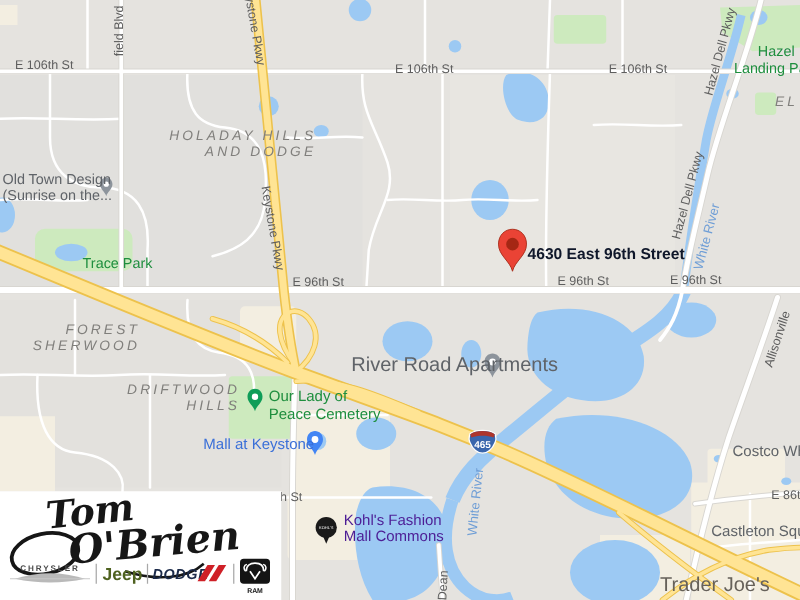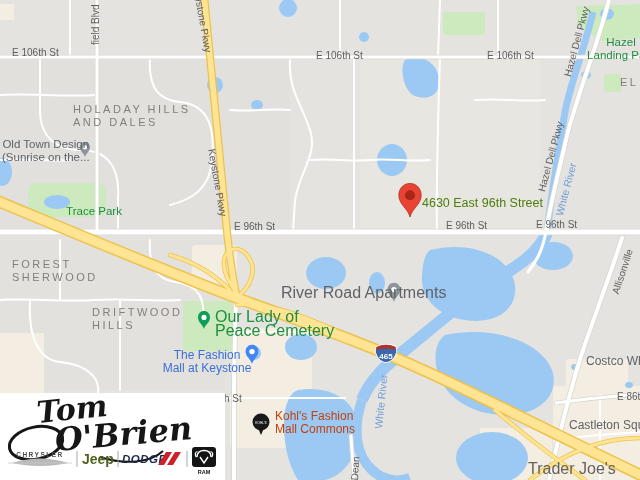--- a/index.html
+++ b/index.html
@@ -1,28 +1,28 @@
 <!DOCTYPE html>
 <html><head>
 <meta charset="utf-8">
 <style>
   html,body{margin:0;padding:0;background:#fff;}
   #stage{position:relative;width:640px;height:480px;overflow:hidden;
          font-family:"Liberation Sans",sans-serif;background:#e5e3df;}
   #stage svg{position:absolute;left:0;top:0;}
   .lbl{position:absolute;white-space:nowrap;pointer-events:none;}
   .street{font-size:10px;color:#5e5e5e;}
-  .nbhd{font-size:11px;color:#807f7c;letter-spacing:2.5px;text-align:left;line-height:13px;font-weight:500;}
+  .nbhd{font-size:11px;color:#807f7c;letter-spacing:2.5px;text-align:right;line-height:13px;font-weight:500;font-style:italic;}
   .park{font-size:11.5px;color:#1e8e3e;text-align:center;line-height:13px;}
   .poi{font-size:11.5px;color:#5f6368;line-height:13px;}
   .poi-blue{color:#3a6fd8;font-size:12px;text-align:center;}
-  .poi-dark{color:#c2410c;font-size:12px;}
+  .poi-dark{color:#4c1d95;font-size:12px;}
   .water-lbl{font-size:10.5px;color:#6f9ed6;}
   .rot{transform-origin:0 0;}
-  .addr{font-size:12.5px;font-weight:400;color:#4d7c0f;}
+  .addr{font-size:12.5px;font-weight:700;color:#0f172a;}
   .logo-box{position:absolute;left:0;top:393px;width:225px;height:87px;background:#ffffff;}
   .line{display:block;}
 </style>
 </head>
 <body>
 
 <div id="stage">
 
   <svg width="640" height="480" viewBox="0 0 640 480">
     <rect x="0" y="0" width="640" height="480" fill="#e5e3df"></rect>
@@ -199,51 +199,50 @@
   <div class="lbl street rot" style="left:536px;top:190px;transform:rotate(-75deg);">Hazel Dell Pkwy</div>
   <div class="lbl street rot" style="left:90px;top:45px;transform:rotate(-90deg);">field Blvd</div>
   <div class="lbl street rot" style="left:610px;top:292px;transform:rotate(-72deg);">Allisonville</div>
   <div class="lbl street rot" style="left:349px;top:480px;transform:rotate(-87deg);">Dean</div>
 
   <div class="lbl water-lbl rot" style="left:553px;top:214px;transform:rotate(-75deg);">White River</div>
   <div class="lbl water-lbl rot" style="left:372px;top:428px;transform:rotate(-84deg);">White River</div>
 
   <div class="lbl nbhd" style="left:73px;top:103px;width:180px;">
     <span class="line">HOLADAY HILLS</span>
-    <span class="line">AND DALES</span>
+    <span class="line">AND DODGE</span>
   </div>
   <div class="lbl nbhd" style="left:12px;top:258px;width:100px;">
     <span class="line">FOREST</span>
     <span class="line">SHERWOOD</span>
   </div>
   <div class="lbl nbhd" style="left:92px;top:306px;width:100px;">
     <span class="line">DRIFTWOOD</span>
     <span class="line">HILLS</span>
   </div>
   <div class="lbl nbhd" style="left:620px;top:76px;">EL</div>
 
   <div class="lbl park" style="left:44px;top:205px;width:100px;">
     <span class="line">Trace Park</span>
   </div>
   <div class="lbl park" style="left:561px;top:36px;width:120px;">
     <span class="line">Hazel</span>
     <span class="line">Landing Park</span>
   </div>
-  <div class="lbl park" style="left:215px;top:310px;text-align:left;font-size:16px;line-height:14px;">
+  <div class="lbl park" style="left:215px;top:310px;text-align:left;font-size:12px;line-height:14px;">
     <span class="line">Our Lady of</span>
     <span class="line">Peace Cemetery</span>
   </div>
 
-  <div class="lbl poi" style="left:2px;top:138px;text-align:center;">
+  <div class="lbl poi" style="left:2px;top:138px;">
     <span class="line">Old Town Design</span>
     <span class="line">(Sunrise on the...</span>
   </div>
   <div class="lbl poi" style="left:281px;top:286px;font-size:16px;">River Road Apartments</div>
   <div class="lbl poi-blue" style="left:157px;top:349px;width:100px;line-height:13px;">
-    <span class="line">The Fashion</span>
     <span class="line">Mall at Keystone</span>
   </div>
   <div class="lbl poi-dark" style="left:275px;top:410px;line-height:13px;">
     <span class="line">Kohl's Fashion</span>
     <span class="line">Mall Commons</span>
   </div>
   <div class="lbl poi" style="left:586px;top:355px;font-size:12px;">Costco Wholesale</div>
   <div class="lbl poi" style="left:569px;top:419px;font-size:12px;">Castleton Square</div>
   <div class="lbl poi" style="left:528px;top:462px;font-size:16px;color:#66615a;">Trader Joe's</div>
 

